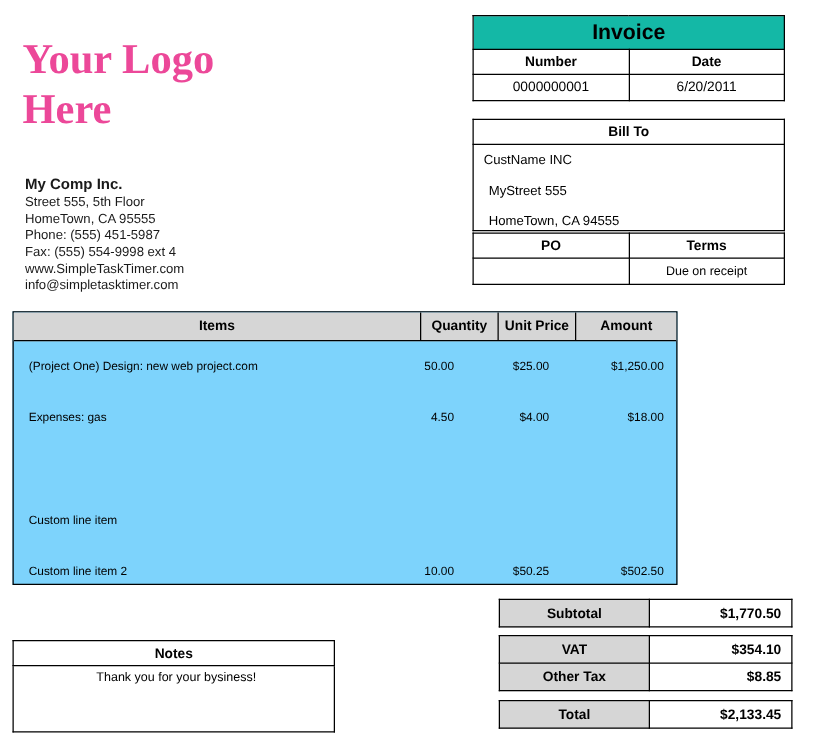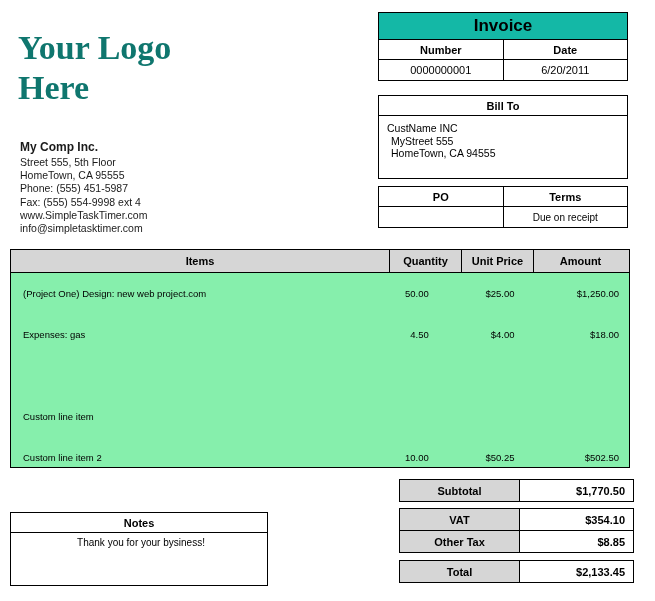--- a/index.html
+++ b/index.html
@@ -22,21 +22,21 @@
   #logo-block {
     left: 18px;
     top: 28px;
     width: 250px;
   }
   #logo-block .logo-line {
     font-family: "Liberation Serif", serif;
     font-weight: bold;
     font-size: 34px;
     line-height: 40px;
-    color: #0f766e;
+    color: #ec4899;
     letter-spacing: 0px;
   }
 
   
   #company-block {
     left: 20px;
     top: 140px;
     width: 240px;
     font-size: 10.5px;
     line-height: 13.2px;
@@ -82,36 +82,36 @@
   #billto-table { left: 378px; top: 95px; width: 250px; border-radius: 22px; }
   #billto-table .bt-hd { height: 19px; font-size: 11px; }
   #billto-table .bt-body {
     height: 56px;
     vertical-align: top;
     font-size: 10.5px;
     line-height: 12.6px;
     padding: 6px 0 0 8px;
     text-align: left;
   }
-  #billto-table .bt-body .l2, #billto-table .bt-body .l3 { padding-left: 4px; }
+  #billto-table .bt-body .l2, #billto-table .bt-body .l3 { padding-left: 4px; margin-top: 12px; }
 
   
   #po-table { left: 378px; top: 186px; width: 250px; }
   #po-table .po-hd { height: 19px; font-size: 11px; }
   #po-table .po-val { height: 20px; text-align: center; font-size: 10px; }
 
   
   #items-wrap {
     left: 10px;
     top: 249px;
-    width: 620px;
+    width: 532px;
     height: 219px;
     border: 1px solid #000000;
     box-sizing: border-box;
-    background: #86efac;
+    background: #7dd3fc;
   }
   #items-head {
     display: flex;
     height: 22px;
     background: #d6d6d6;
     border-bottom: 1px solid #000000;
     font-size: 11px;
     font-weight: bold;
   }
   #items-head .col {

